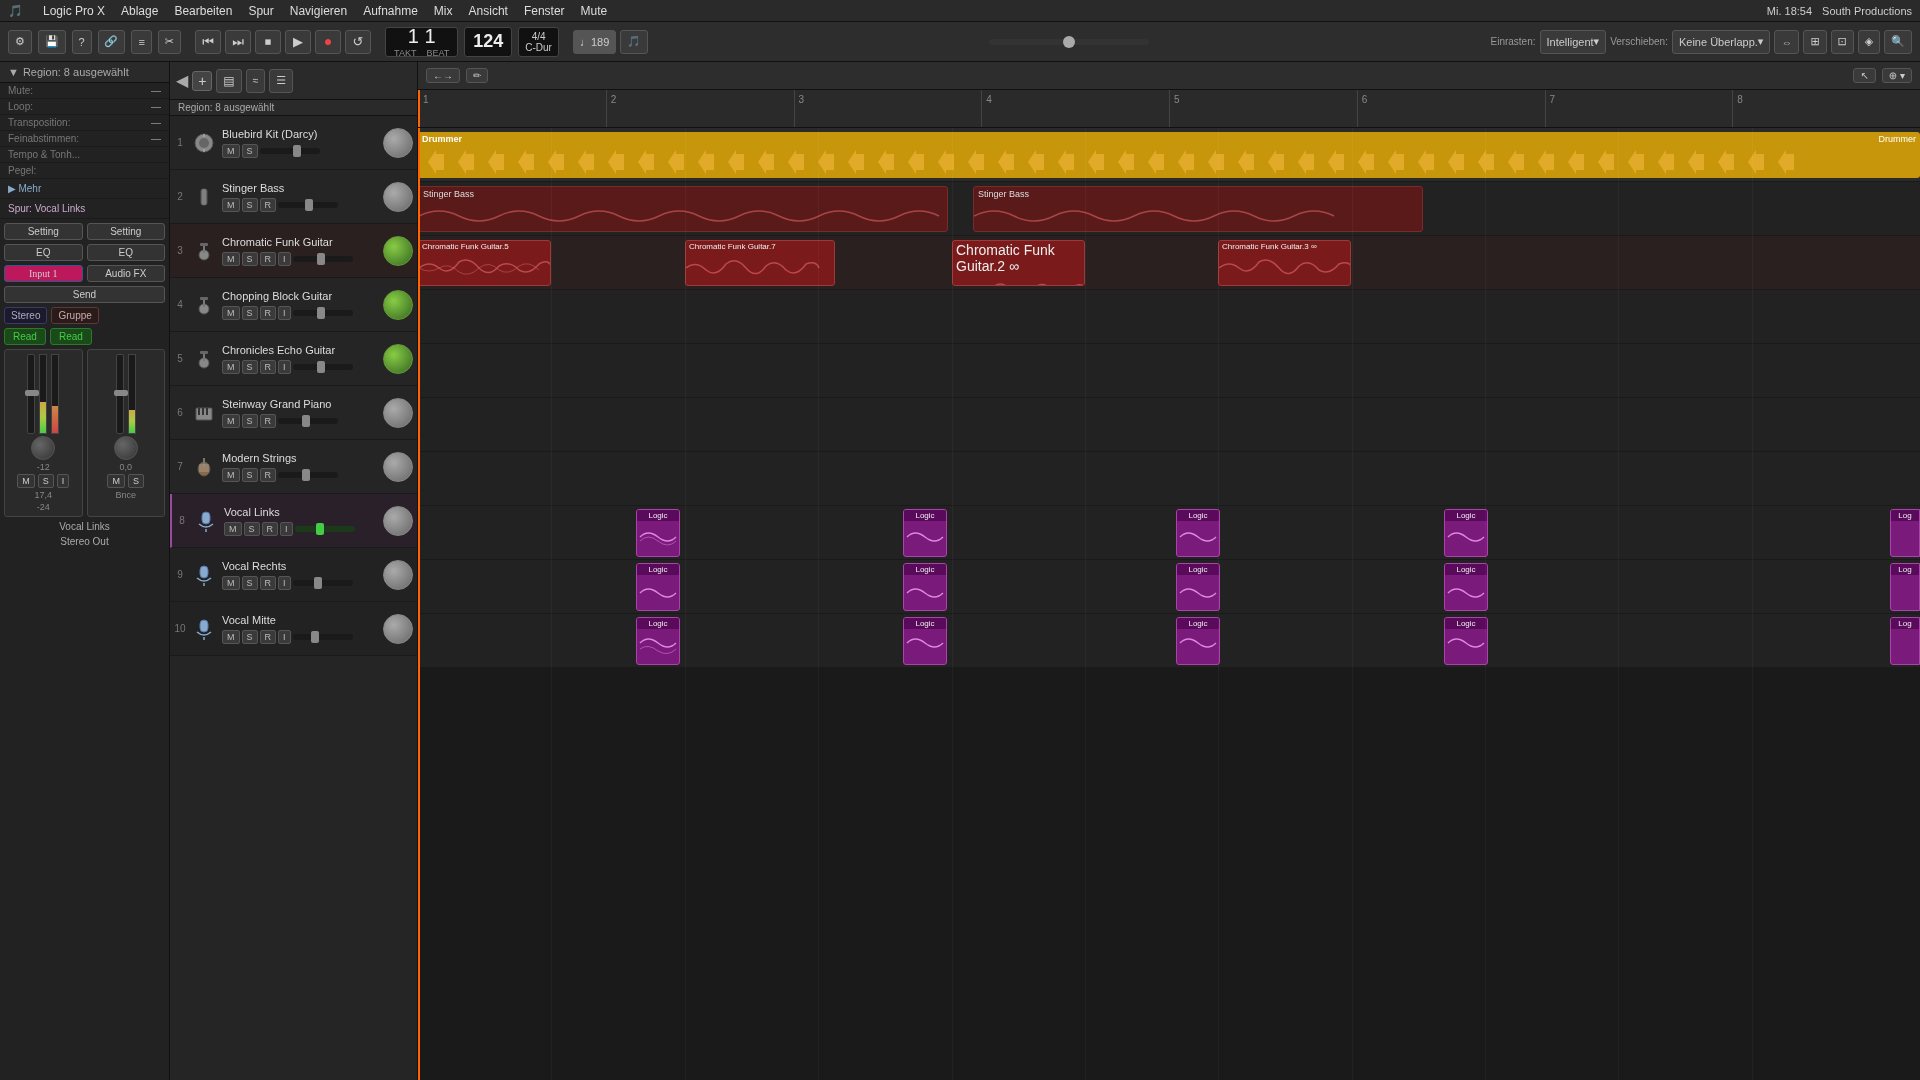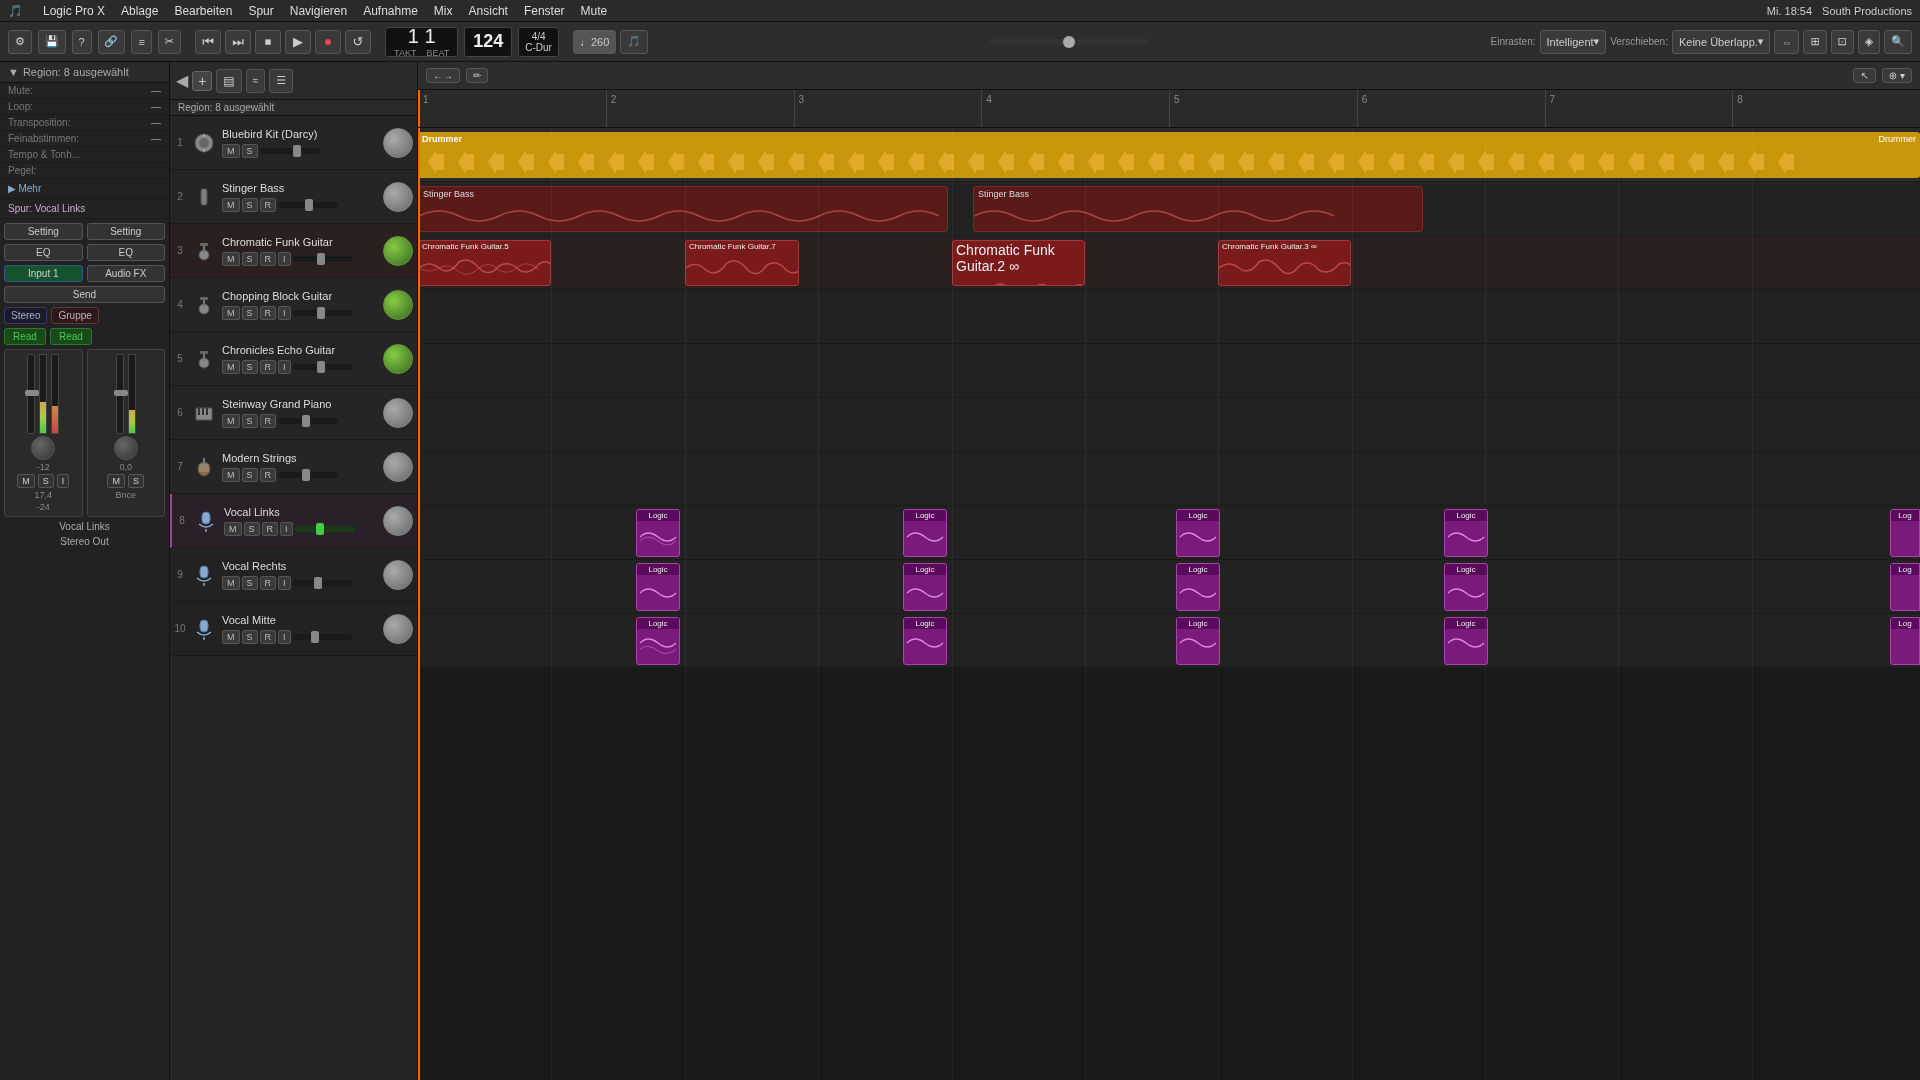--- a/index.html
+++ b/index.html
@@ -177,21 +177,21 @@
       background: #333;
       border: 1px solid #555;
       border-radius: 3px;
       color: #ccc;
       font-size: 10px;
       padding: 2px 6px;
       cursor: pointer;
       flex: 1;
       text-align: center;
     }
-    .insp-btn.blue { background: #14532d; border-color: #2a5a8a; }
+    .insp-btn.blue { background: #be185d; border-color: #2a5a8a; font-family: Liberation Serif, serif; }
     .channel-strip {
       display: flex;
       gap: 4px;
     }
     .strip {
       flex: 1;
       background: #2a2a2a;
       border: 1px solid #444;
       border-radius: 3px;
       padding: 4px 2px;
@@ -553,21 +553,21 @@
       <div class="pos-label">TAKT&nbsp;&nbsp;&nbsp;&nbsp;BEAT</div>
     </div>
   </div>
   <div class="tempo-display">124</div>
   <div class="time-sig">
     <span>4/4</span>
     <span>C-Dur</span>
   </div>
 
   <div style="margin-left:8px;display:flex;gap:4px;align-items:center;">
-    <div class="toolbar-btn active">♩260</div>
+    <div class="toolbar-btn active">♩189</div>
     <div class="toolbar-btn">🎵</div>
   </div>
 
   <div style="flex:1;display:flex;align-items:center;justify-content:center;">
     <div style="width:160px;height:6px;background:#333;border-radius:3px;position:relative;">
       <div style="position:absolute;left:50%;transform:translateX(-50%);top:-3px;width:12px;height:12px;background:#aaa;border-radius:50%;"></div>
     </div>
   </div>
 
   <div style="display:flex;gap:4px;align-items:center;margin-left:auto;">
@@ -1055,21 +1055,21 @@
 
         <div class="timeline-row" style="height:54px;background:#2a2020;">
 
           <div style="position:absolute;left:0;width:133px;top:4px;height:46px;background:#7a1a1a;border:1px solid #9a3a3a;border-radius:3px;overflow:hidden;">
             <span style="font-size:8px;color:#eee;padding:1px 3px;display:block;">Chromatic Funk Guitar.5</span>
             <svg width="100%" height="32" style="display:block;">
               <path d="M0,16 Q10,8 20,16 Q30,24 40,10 Q50,4 60,16 Q70,26 80,14 Q90,8 100,18 Q110,24 120,12 Q130,6 133,16" stroke="#cc5555" stroke-width="1.5" fill="none" opacity="0.8"></path>
               <path d="M0,16 Q10,22 20,16 Q30,10 40,20 Q50,26 60,16 Q70,8 80,18 Q90,24 100,14 Q110,8 120,18" stroke="#dd6666" stroke-width="1" fill="none" opacity="0.5"></path>
             </svg>
           </div>
-          <div style="position:absolute;left:267px;width:114px;top:4px;height:46px;background:#7a1a1a;border:1px solid #9a3a3a;border-radius:3px;overflow:hidden;">
+          <div style="position:absolute;left:267px;width:150px;top:4px;height:46px;background:#7a1a1a;border:1px solid #9a3a3a;border-radius:3px;overflow:hidden;">
             <span style="font-size:8px;color:#eee;padding:1px 3px;display:block;">Chromatic Funk Guitar.7</span>
             <svg width="100%" height="32" style="display:block;">
               <path d="M0,16 Q10,8 20,18 Q30,26 40,12 Q50,4 60,16 Q70,28 80,14 Q90,6 100,18 Q110,26 120,12 Q130,8 133,16" stroke="#cc5555" stroke-width="1.5" fill="none" opacity="0.8"></path>
             </svg>
           </div>
           <div style="position:absolute;left:534px;width:133px;top:4px;height:46px;background:#7a1a1a;border:1px solid #9a3a3a;border-radius:3px;overflow:hidden;">
             <span style="font-size:14px;color:#eee;padding:1px 3px;display:block;">Chromatic Funk Guitar.2 ∞</span>
             <svg width="100%" height="32" style="display:block;">
               <path d="M0,16 Q10,6 20,16 Q30,26 40,12 Q50,4 60,18 Q70,28 80,14 Q90,4 100,16 Q110,24 120,12 Q130,6 133,16" stroke="#cc5555" stroke-width="1.5" fill="none" opacity="0.8"></path>
             </svg>

